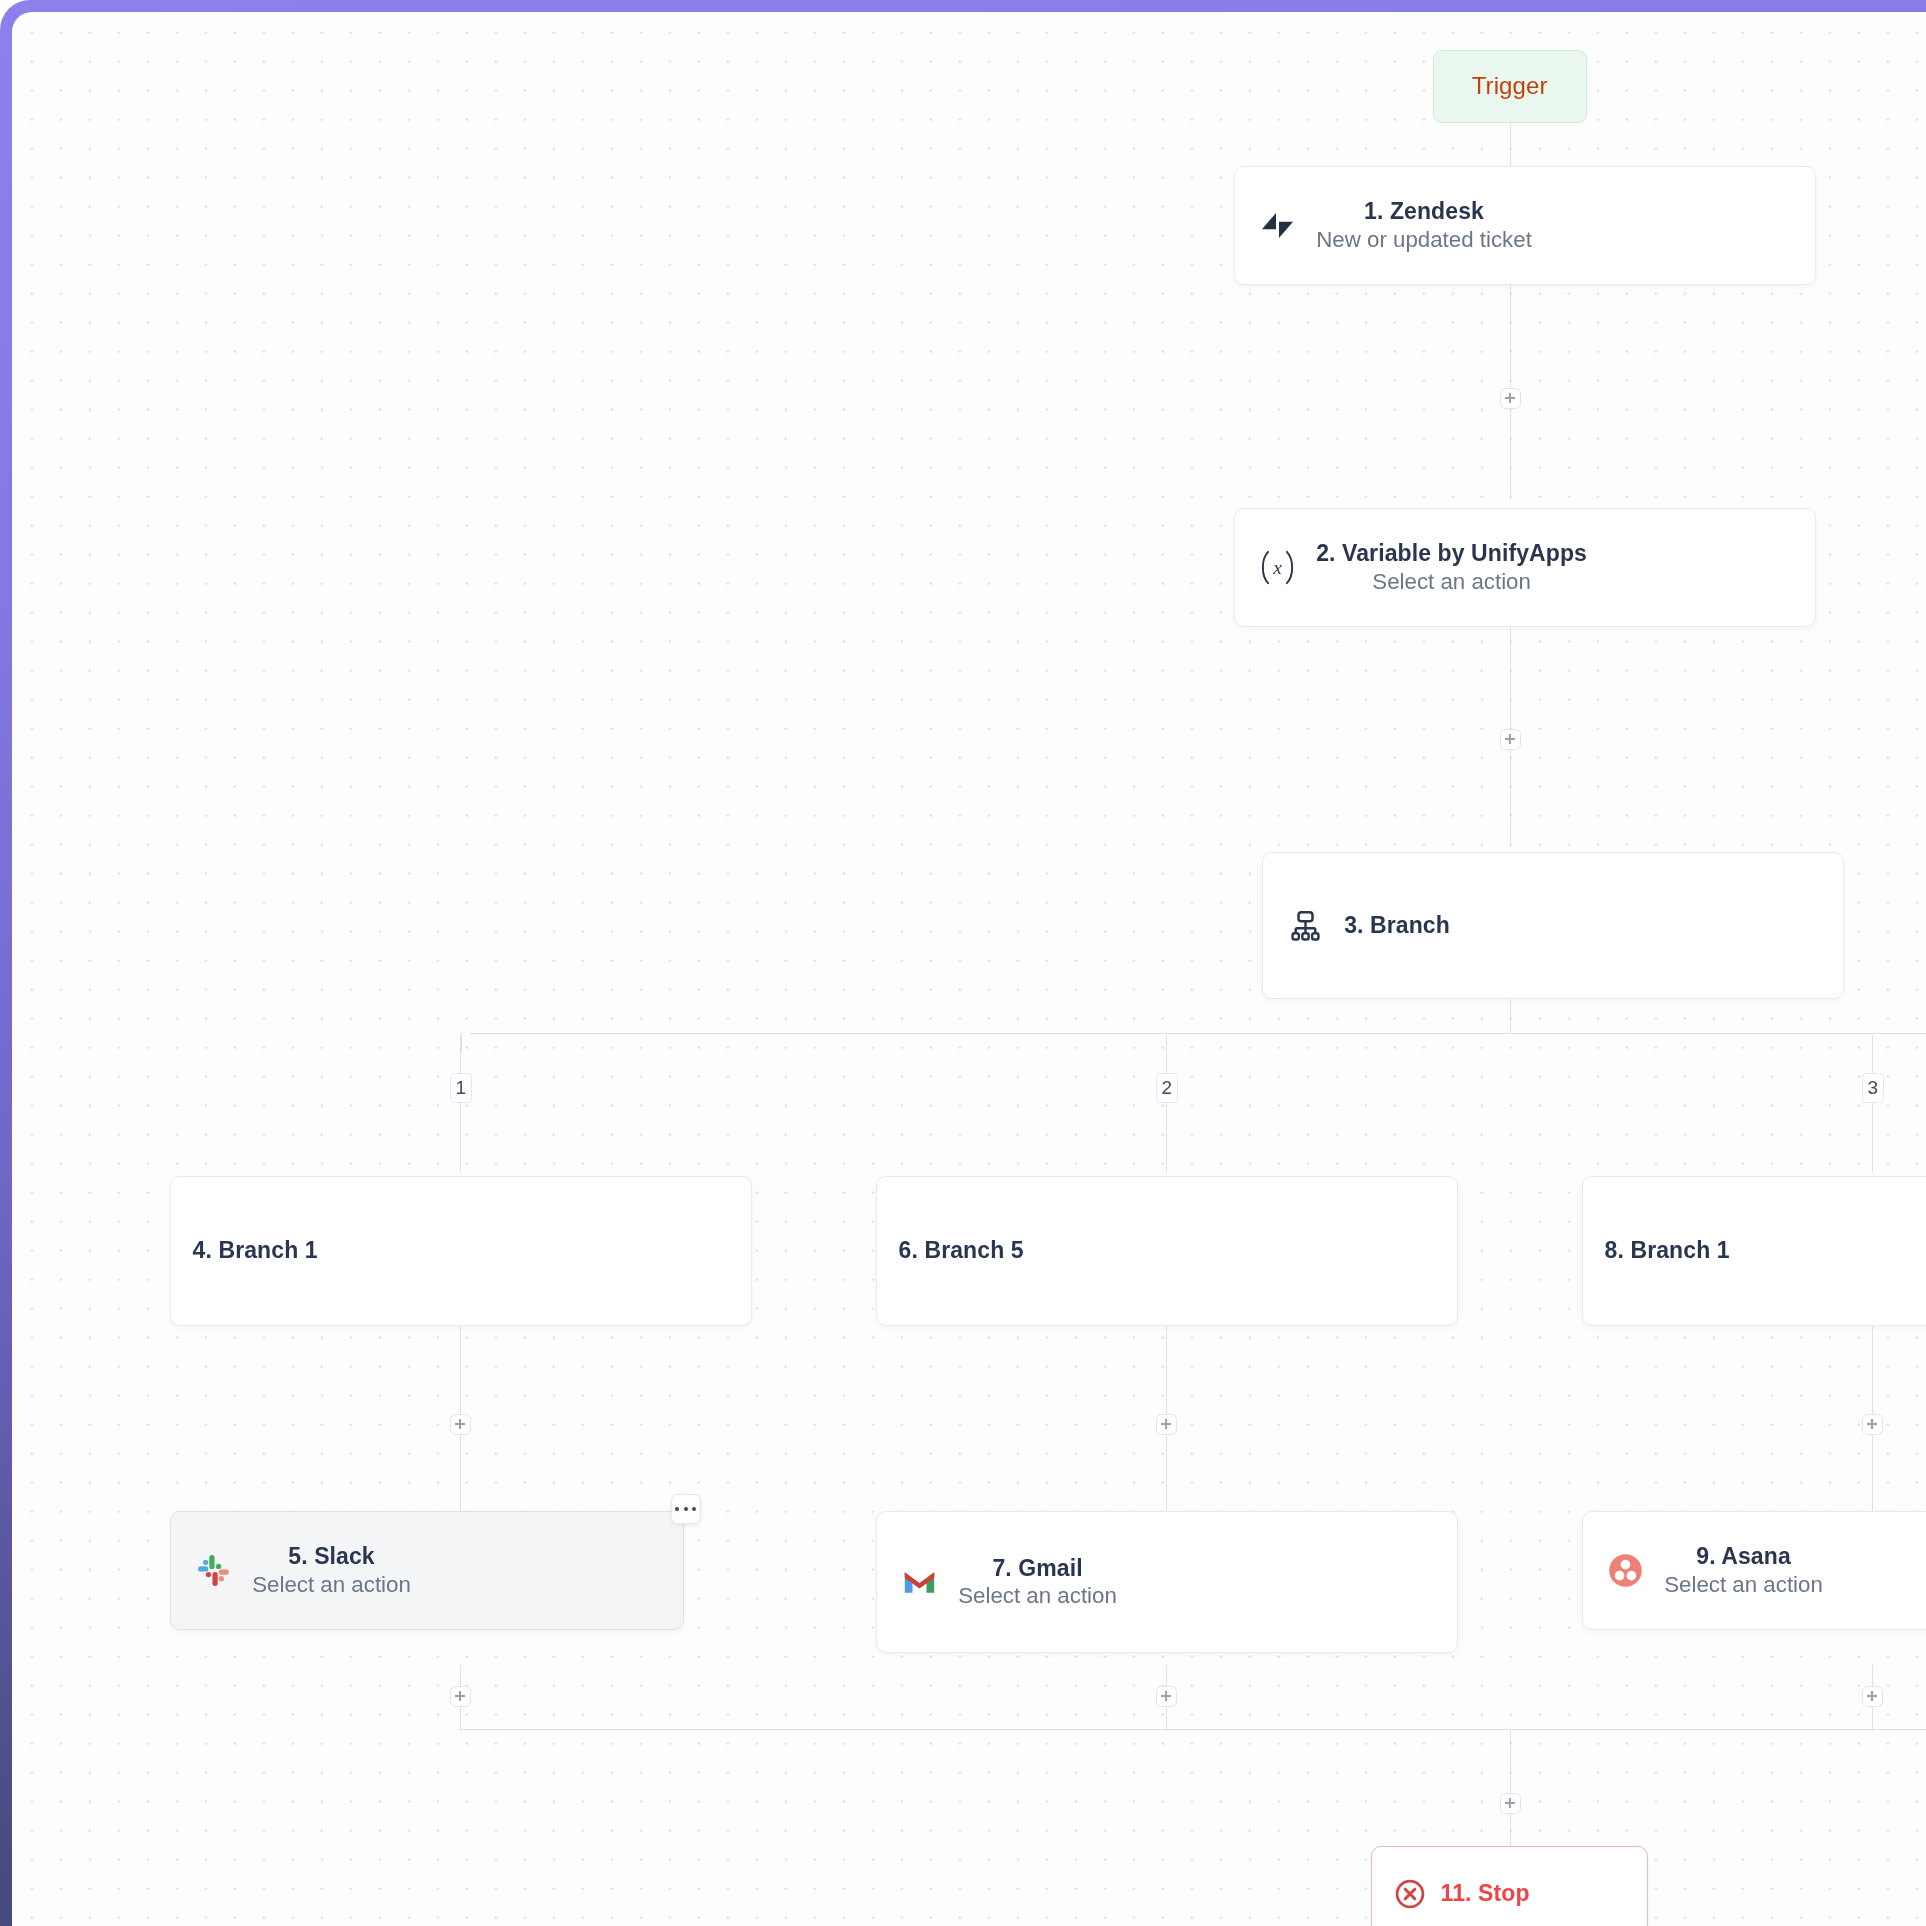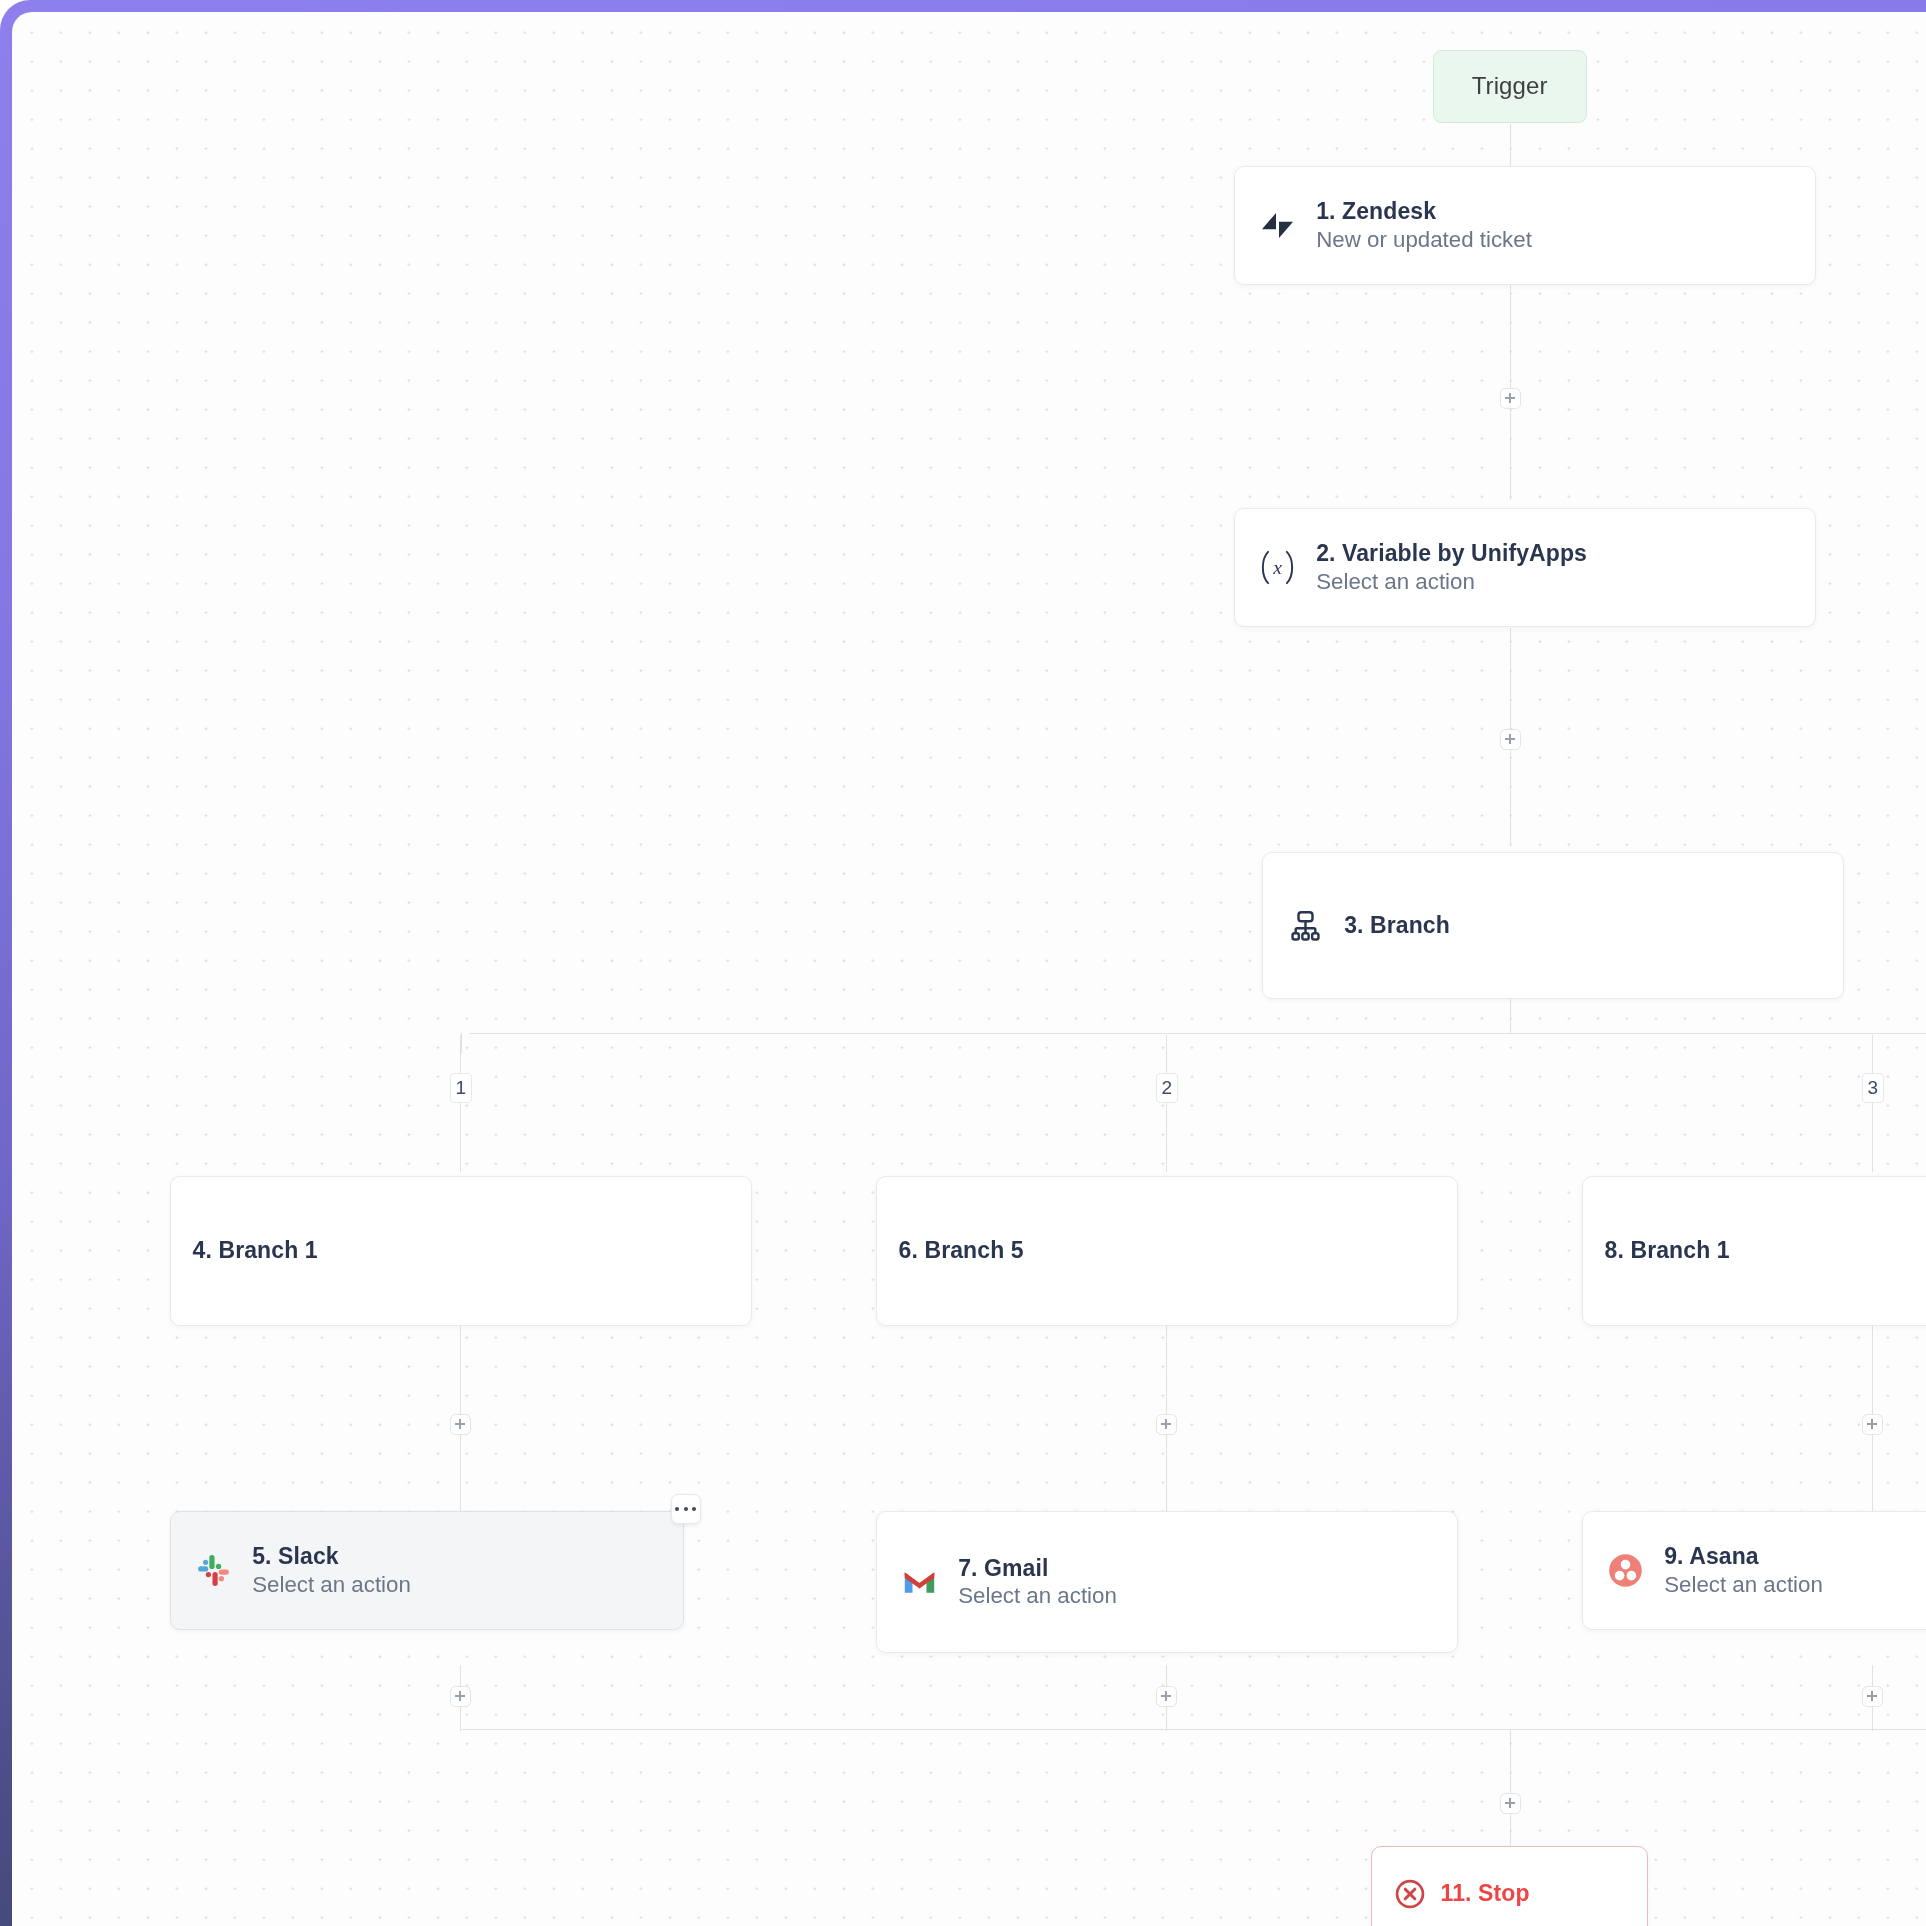--- a/index.html
+++ b/index.html
@@ -82,21 +82,21 @@
     background: #e9f7ef;
     border: 1.5px solid #cdeadb;
     border-radius: 8.5px;
     display: flex;
     align-items: center;
     justify-content: center;
     padding: 0 17px;
     z-index: 5;
   }
   .trigger-pill span {
-    color: #404040;
+    color: #c2410c;
     font-size: 24px;
     letter-spacing: 0.1px;
   }
 
   
   .num-badge {
     position: absolute;
     width: 22.3px;
     height: 30px;
     background: #ffffff;
@@ -134,21 +134,21 @@
   }
   .node-icon {
     width: 43px;
     height: 43px;
     flex: 0 0 43px;
     display: flex;
     align-items: center;
     justify-content: center;
     margin-right: 17px;
   }
-  .node-text { display: flex; flex-direction: column; justify-content: center; }
+  .node-text { display: flex; flex-direction: column; justify-content: center; text-align: center; }
   .node-title {
     font-size: 23px;
     font-weight: bold;
     color: #2a3650;
     letter-spacing: 0.1px;
     line-height: 1.14;
   }
   .node-sub {
     font-size: 22.3px;
     color: #6b7689;

